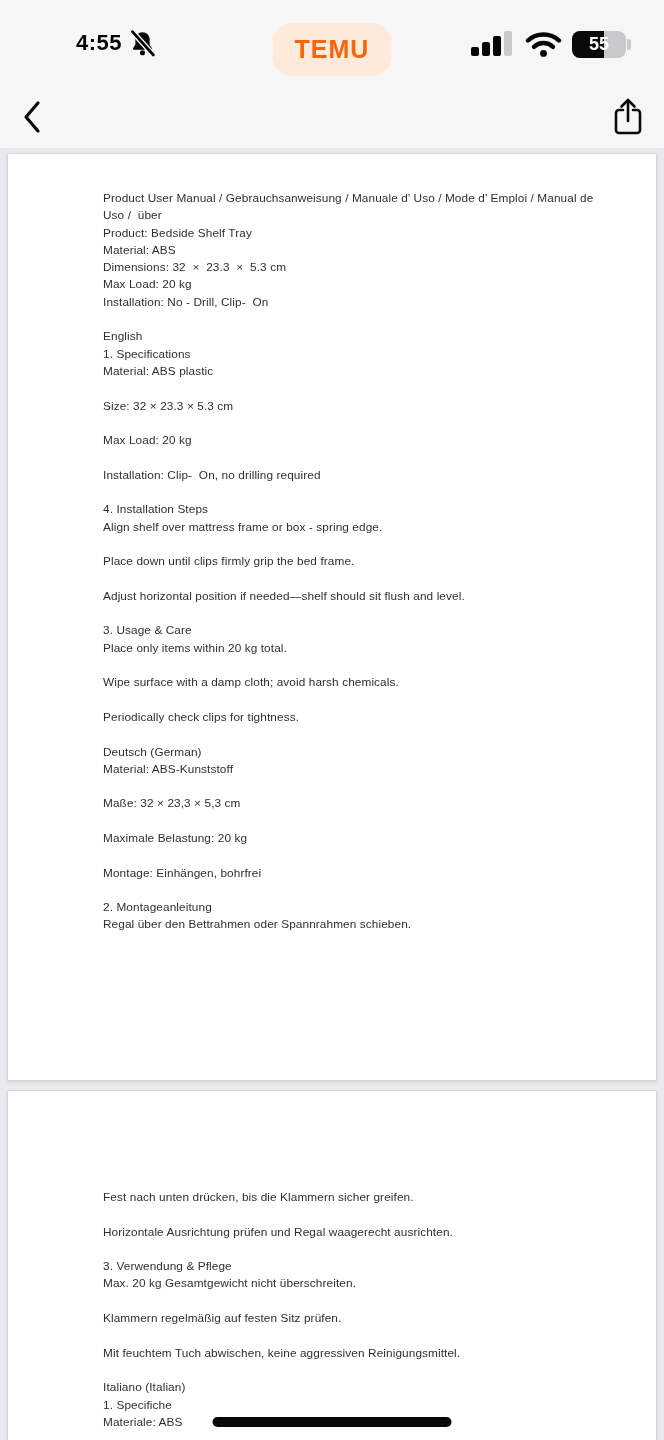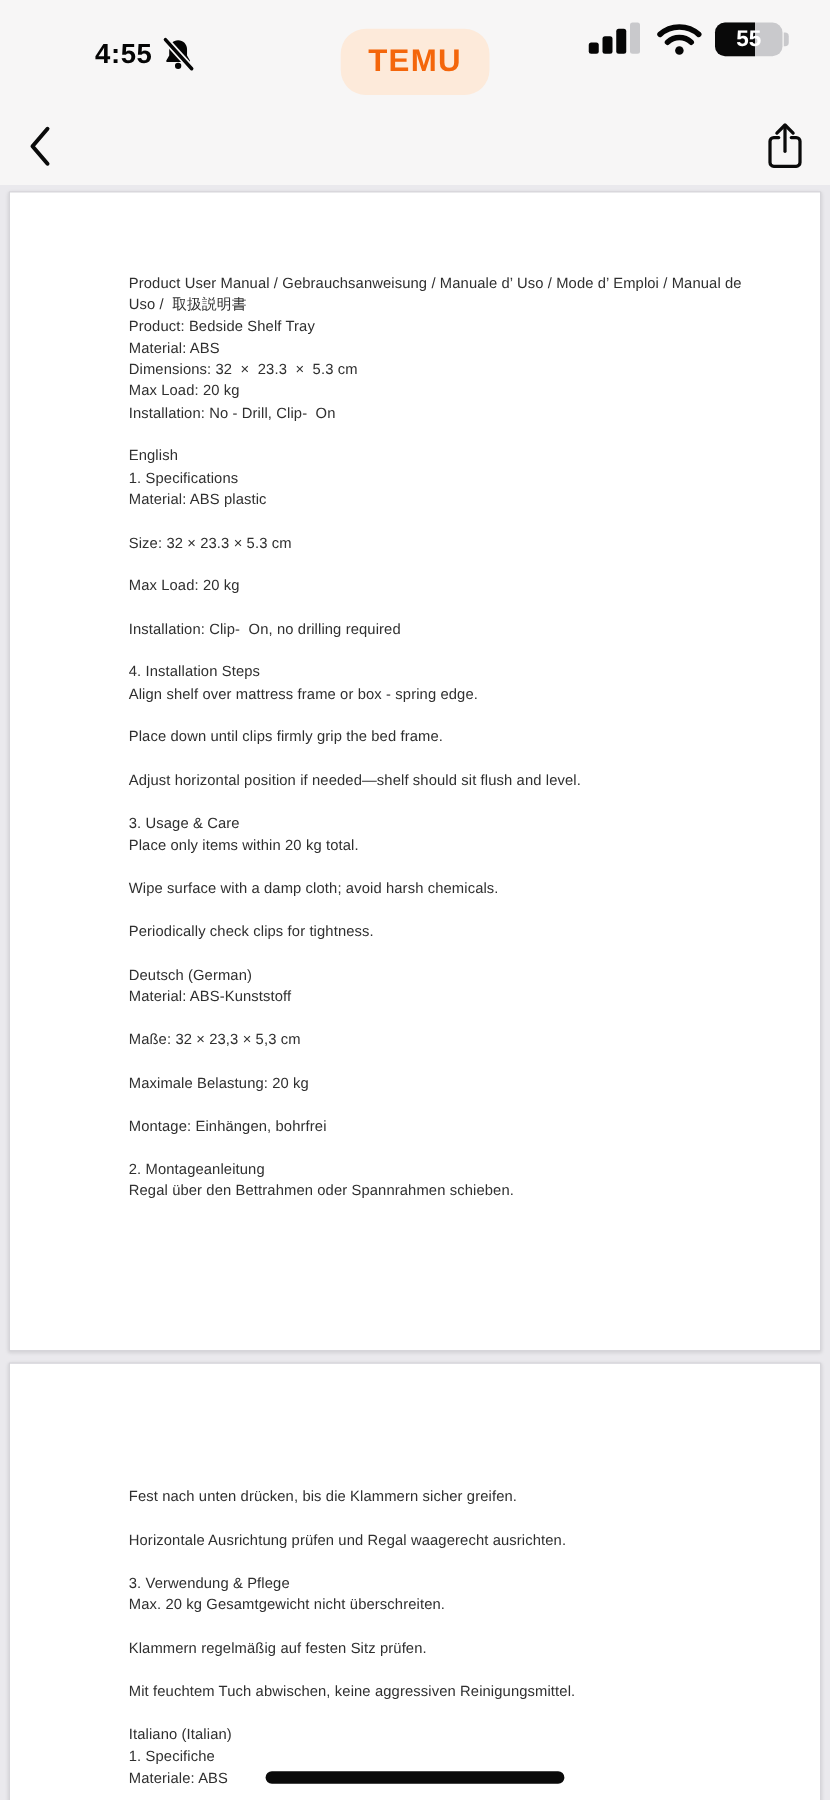--- a/index.html
+++ b/index.html
@@ -22,21 +22,21 @@
   .time{font-size:22px;font-weight:700;color:#050505;letter-spacing:.5px;}
   .temu-badge{
     position:absolute;left:50%;top:23px;transform:translateX(-50%);
     height:53px;padding:0 22px;border-radius:20px;
     background:#fdeada;display:flex;align-items:center;justify-content:center;
   }
   .temu-badge span{
     font-size:25px;font-weight:700;color:#f4660b;letter-spacing:1px;
   }
   .status-right{
-    position:absolute;right:38px;top:16px;display:flex;align-items:center;gap:10px;
+    position:absolute;right:38px;top:29px;display:flex;align-items:center;gap:10px;
   }
   .battery{
     position:relative;width:54px;height:27px;border-radius:8px;
     background:#c9c9cc;overflow:visible;
   }
   .battery-fill{
     position:absolute;left:0;top:0;width:60%;height:100%;
     background:#090909;border-radius:8px 0 0 8px;
   }
   .battery-text{
@@ -58,21 +58,21 @@
   
   .viewer{
     position:absolute;top:148px;left:0;width:664px;height:1292px;
     background:#eae9ed;
   }
   .page{
     box-sizing:border-box;margin:0 7px;background:#ffffff;
     border:1px solid #d6d5da;border-radius:1px;
     box-shadow:0 1px 3px rgba(0,0,0,.10);
   }
-  .page-1{height:928px;margin-top:5px;padding:64px 70px 0 95px;}
+  .page-1{height:928px;margin-top:5px;padding:36px 70px 0 95px;}
   .page-2{height:400px;margin-top:9px;padding:98px 70px 0 95px;}
   .para{margin:0 0 17.3px 0;}
   .line{
     font-size:11.8px;line-height:17.3px;color:#2f2f2f;
     white-space:pre;letter-spacing:.1px;
   }
   
   .home-indicator{
     position:absolute;left:50%;transform:translateX(-50%);
     bottom:13px;width:239px;height:10px;border-radius:5px;
@@ -141,21 +141,21 @@
         </svg>
       </span>
     </button>
   </nav>
 </header>
 
 <main class="viewer">
   <section class="page page-1">
       <div class="para">
         <div class="line">Product User Manual / Gebrauchsanweisung / Manuale d’ Uso / Mode d’ Emploi / Manual de</div>
-        <div class="line">Uso /  取扱説明書</div>
+        <div class="line">Uso /  über</div>
         <div class="line">Product: Bedside Shelf Tray</div>
         <div class="line">Material: ABS</div>
         <div class="line">Dimensions: 32  ×  23.3  ×  5.3 cm</div>
         <div class="line">Max Load: 20 kg</div>
         <div class="line">Installation: No - Drill, Clip-  On</div>
       </div>
       <div class="para">
         <div class="line">English</div>
         <div class="line">1. Specifications</div>
         <div class="line">Material: ABS plastic</div>

